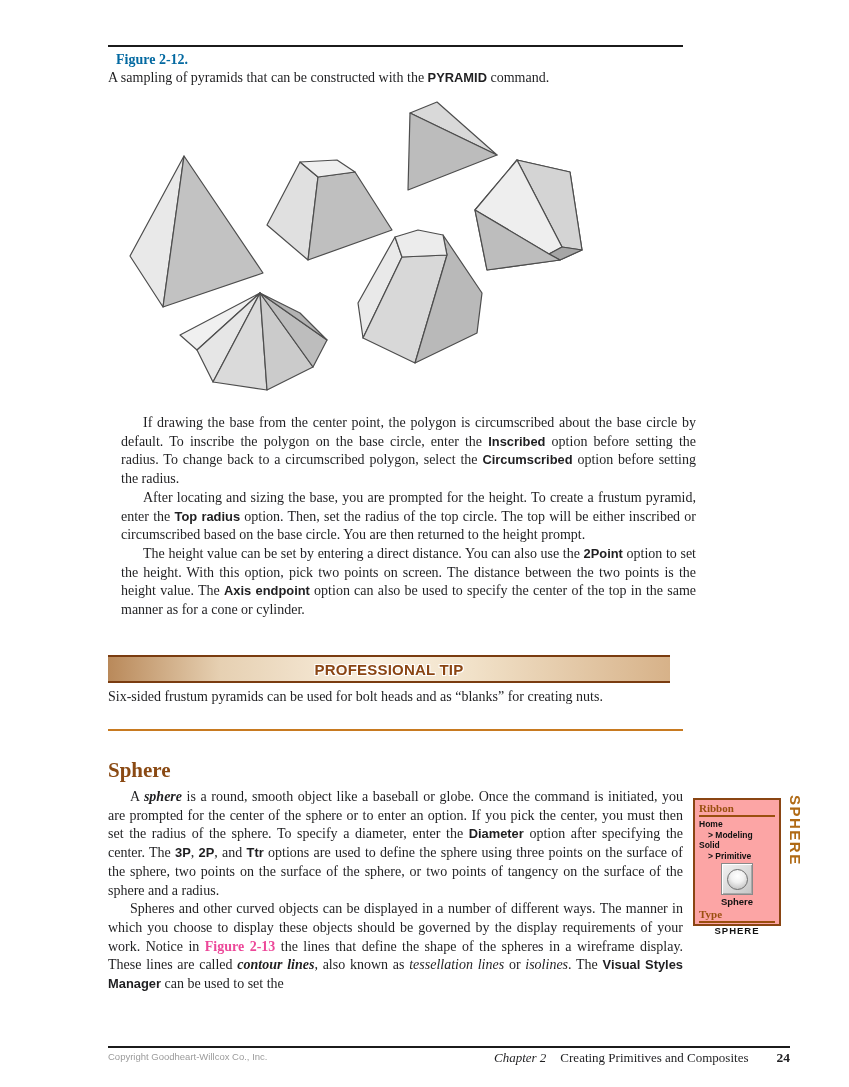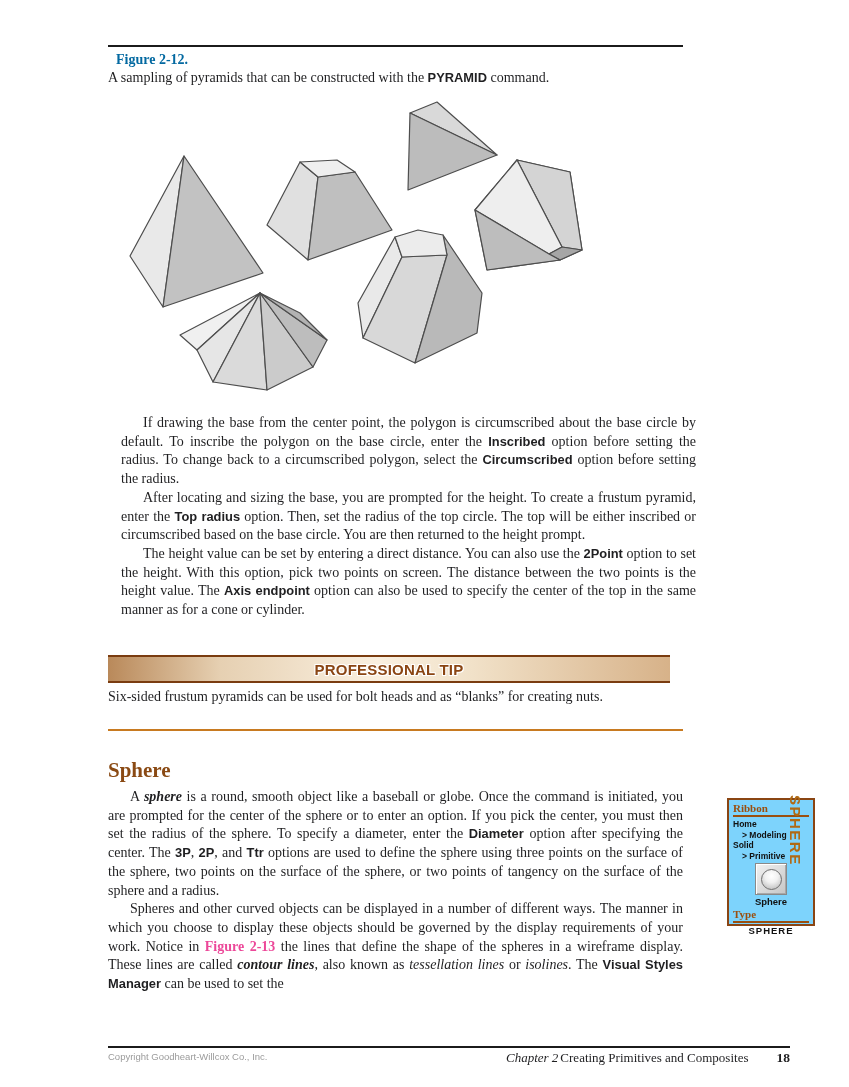--- a/index.html
+++ b/index.html
@@ -45,23 +45,22 @@
   }
   .tip-body { left:108px; top:688px; width:575px; font-size:14px; line-height:18.7px; text-align:justify; }
   .tip-rule { left:108px; top:729px; width:575px; height:2px; background:#c87a20; }
 
   
   .section-heading { left:108px; top:758px; font-size:21px; font-weight:bold; color:#8a4a14; }
 
   
   .ribbon-box {
     left:693px; top:798px; width:88px; height:128px; box-sizing:border-box;
-    background:#7dd3fc; border:2px solid #8a4513; padding:2px 4px 3px 4px;
+    background:#fca5a5; border:2px solid #8a4513; padding:2px 4px 3px 4px;
     font-family:"Liberation Sans", sans-serif;
-    margin-left:34px;
   }
   .rb-sec-label {
     font-family:"Liberation Serif", serif; font-weight:bold; font-size:11px; color:#9a4f0f;
     border-bottom:2px solid #9a4f0f; padding-bottom:1px; margin-bottom:2px;
   }
   .rb-path span { display:block; font-size:8.5px; font-weight:bold; line-height:10.5px; color:#111; }
   .rb-path span.ind { padding-left:9px; }
   .rb-icon {
     width:32px; height:32px; margin:2px auto 0 auto; box-sizing:border-box;
     background:linear-gradient(135deg,#f2f2f2,#c6c6c6);
@@ -82,21 +81,21 @@
     writing-mode:vertical-rl;
     font-family:"Liberation Sans", sans-serif; font-weight:bold; font-size:15px;
     color:#b06a15; letter-spacing:1.5px;
   }
 
   
   .footer-rule { left:108px; top:1046px; width:682px; height:2px; background:#1b1b1b; }
   .footer-copyright { left:108px; top:1051px; font-family:"Liberation Sans", sans-serif; font-size:9.5px; color:#9b9b9b; }
   .footer-right { top:1050px; right:59px; display:flex; align-items:baseline; font-size:13px; }
   .footer-chapter-italic { font-style:italic; }
-  .footer-chapter-rest { margin-left:2px; }
+  .footer-chapter-rest { margin-left:14px; }
   .footer-pagenum { margin-left:28px; font-weight:bold; font-size:13.5px; }
 </style>
 </head>
 <body>
 
 <div class="abs top-rule"></div>
 <div class="abs fig-label">Figure 2-12.</div>
 <div class="abs fig-caption"><span>A sampling of pyramids that can be constructed with the </span><span class="cmd">PYRAMID</span><span> command.</span></div>
 
 <svg class="abs fig-art" width="560" height="305" viewBox="0 0 560 305" stroke="#4d4d4d" stroke-width="1.2" stroke-linejoin="round">
@@ -175,14 +174,14 @@
   <div class="rb-sec-label">Type</div>
   <div class="rb-type-value">SPHERE</div>
 </div>
 <div class="abs margin-tab">SPHERE</div>
 
 <div class="abs footer-rule"></div>
 <div class="abs footer-copyright">Copyright Goodheart-Willcox Co., Inc.</div>
 <div class="abs footer-right">
   <span class="footer-chapter-italic">Chapter 2</span>
   <span class="footer-chapter-rest">Creating Primitives and Composites</span>
-  <span class="footer-pagenum">18</span>
+  <span class="footer-pagenum">24</span>
 </div>
 
 </body></html>

